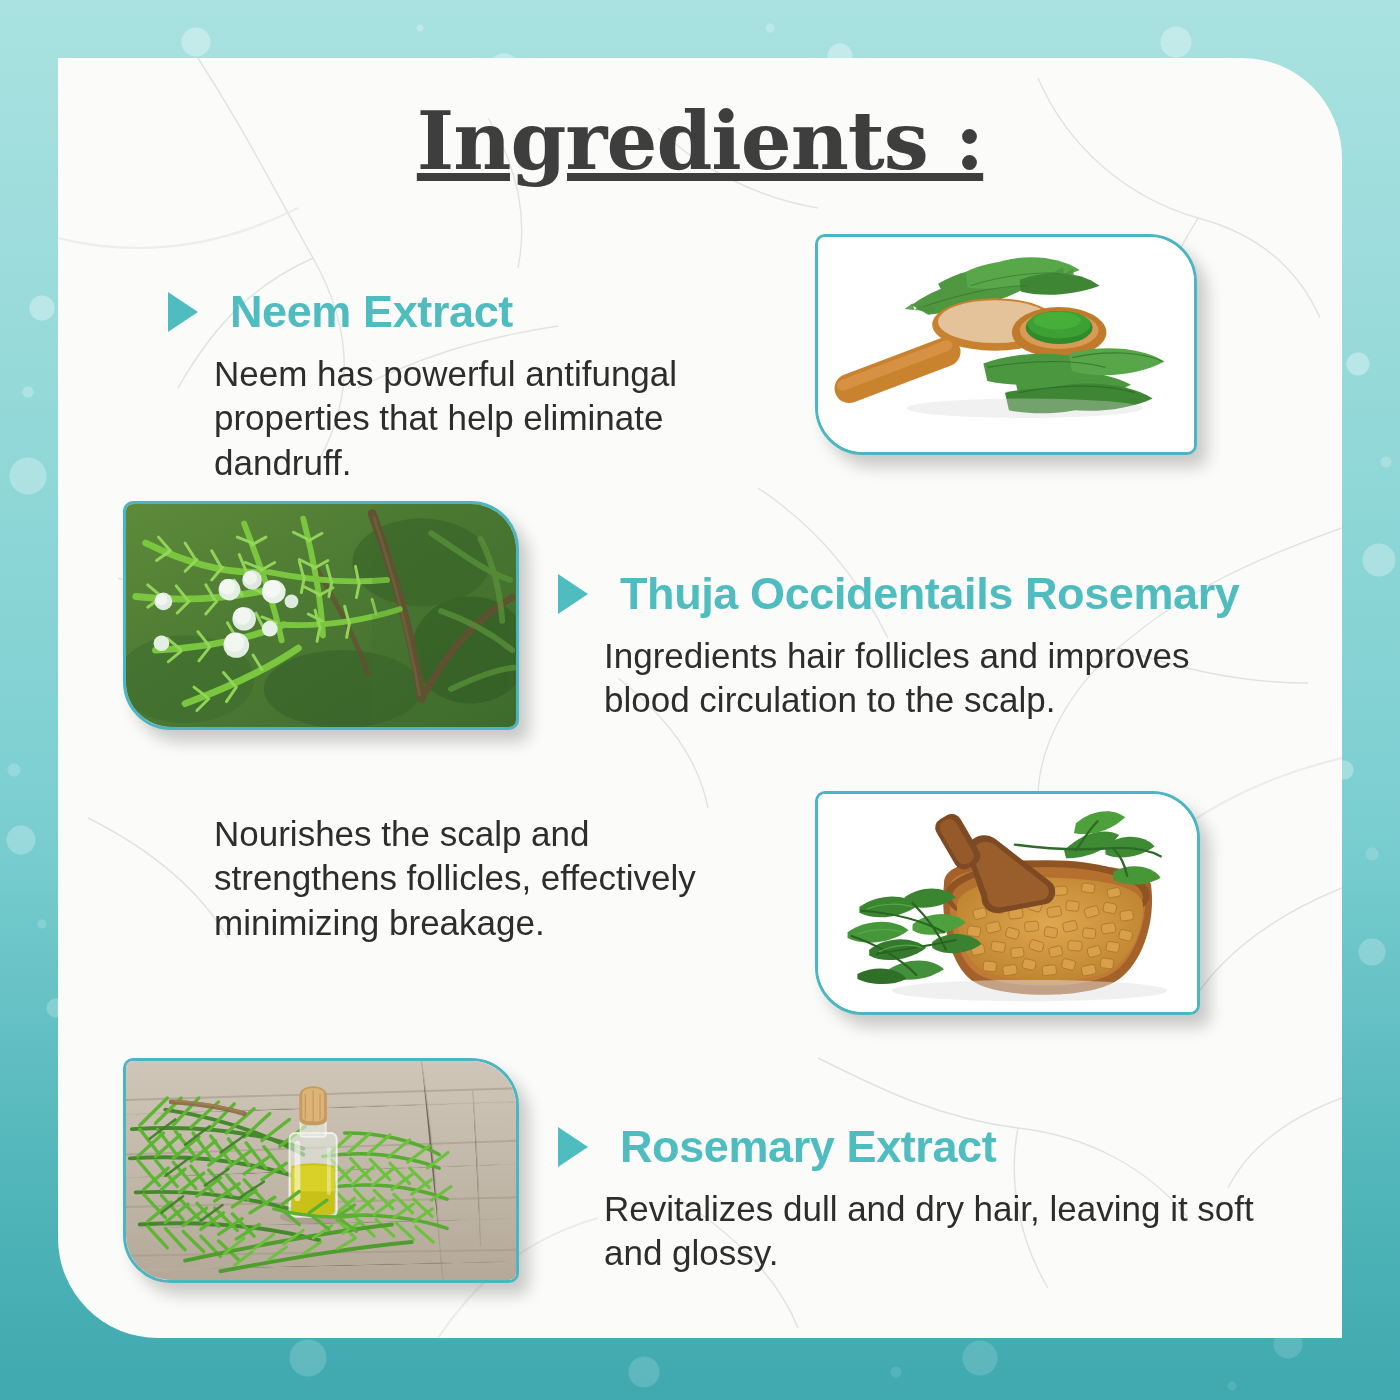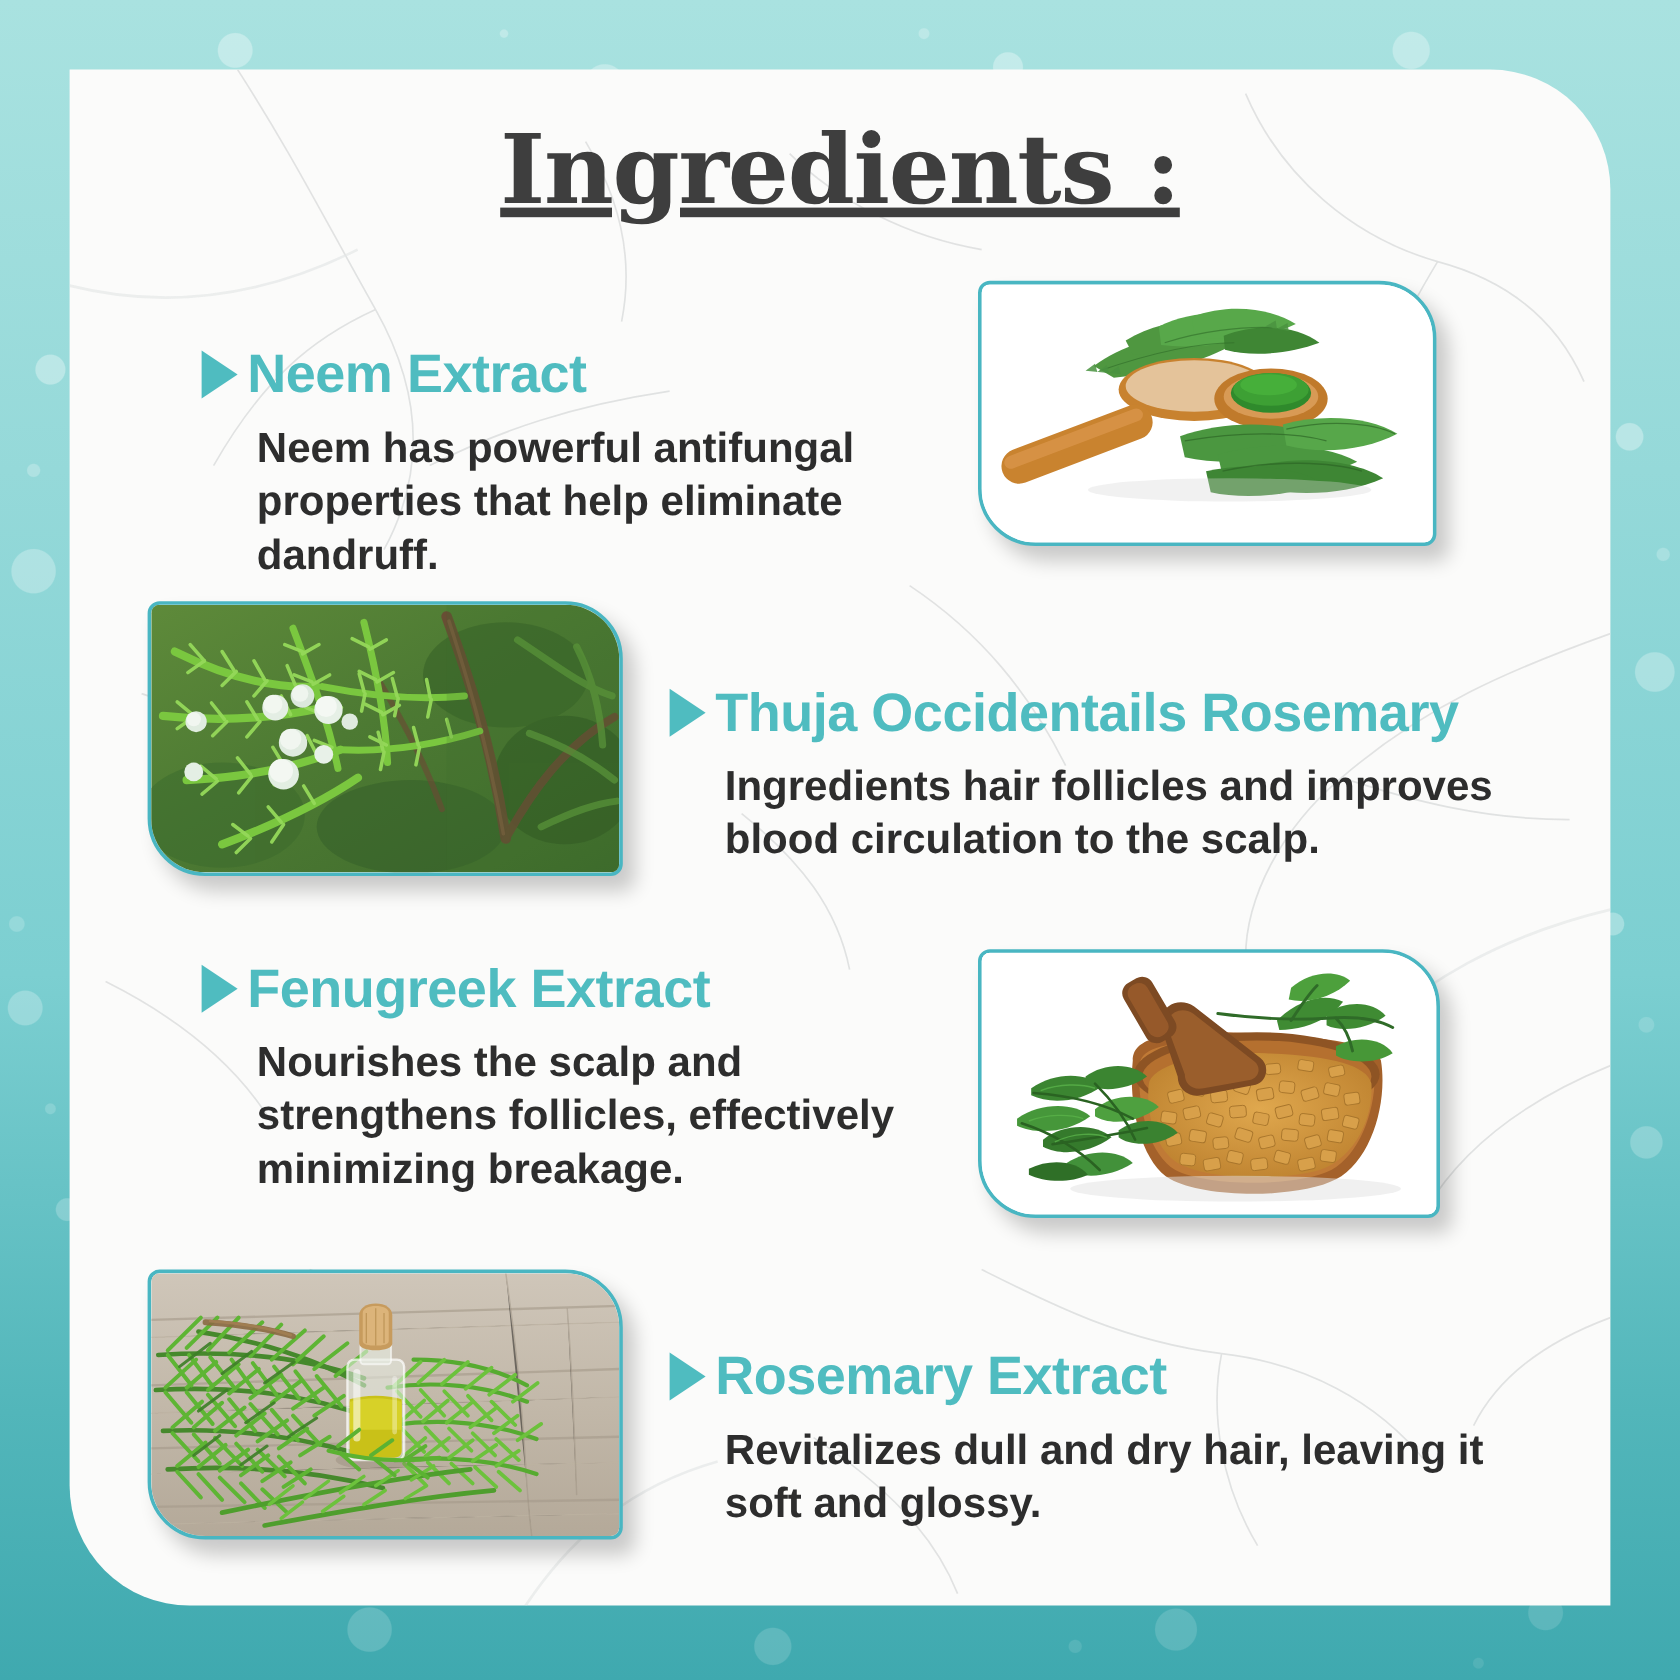--- a/index.html
+++ b/index.html
@@ -118,41 +118,41 @@
   }
 
   
   .row { position: absolute; }
 
   .text-block { position: absolute; }
 
   .head {
     display: flex;
     align-items: center;
-    gap: 8px;
+    gap: 32px;
     color: #4fbcc0;
     font-size: 45px;
     font-weight: 700;
     letter-spacing: -.4px;
     white-space: nowrap;
   }
   .tri {
     width: 0;
     height: 0;
     flex: 0 0 auto;
     border-top: 20px solid transparent;
     border-bottom: 20px solid transparent;
     border-left: 30px solid #4fbcc0;
   }
   .desc {
     margin-top: 14px;
     font-size: 35px;
     line-height: 1.27;
     color: #2d2d2d;
-    font-weight: 700;
+    font-weight: 400;
   }
   .desc.ind { padding-left: 46px; }
 
   
   .photo {
     position: absolute;
     border: 3px solid #49b6c2;
     border-radius: 10px 48px 10px 48px;
     overflow: hidden;
     background: #ffffff;
@@ -403,24 +403,20 @@
         <span class="tri"></span>
         <span>Thuja Occidentails Rosemary</span>
       </div>
       <div class="desc ind">Ingredients hair follicles and improves blood circulation to the scalp.</div>
     </div>
   </div>
 
   <div class="row">
 
     <div class="text-block" style="left:110px; top:740px; width:600px;">
-      <div class="head">
-        <span class="tri"></span>
-        <span>Fenugreek Extract</span>
-      </div>
       <div class="desc ind">Nourishes the scalp and strengthens follicles, effectively minimizing breakage.</div>
     </div>
 
     <div class="photo" style="left:757px; top:733px; width:385px; height:224px;">
       <svg viewBox="0 0 385 224" preserveAspectRatio="none">
         <defs>
           <radialGradient id="seedMass" cx="50%" cy="45%" r="65%">
             <stop offset="0" stop-color="#e0a84e"></stop>
             <stop offset="100%" stop-color="#bb7f2d"></stop>
           </radialGradient>

